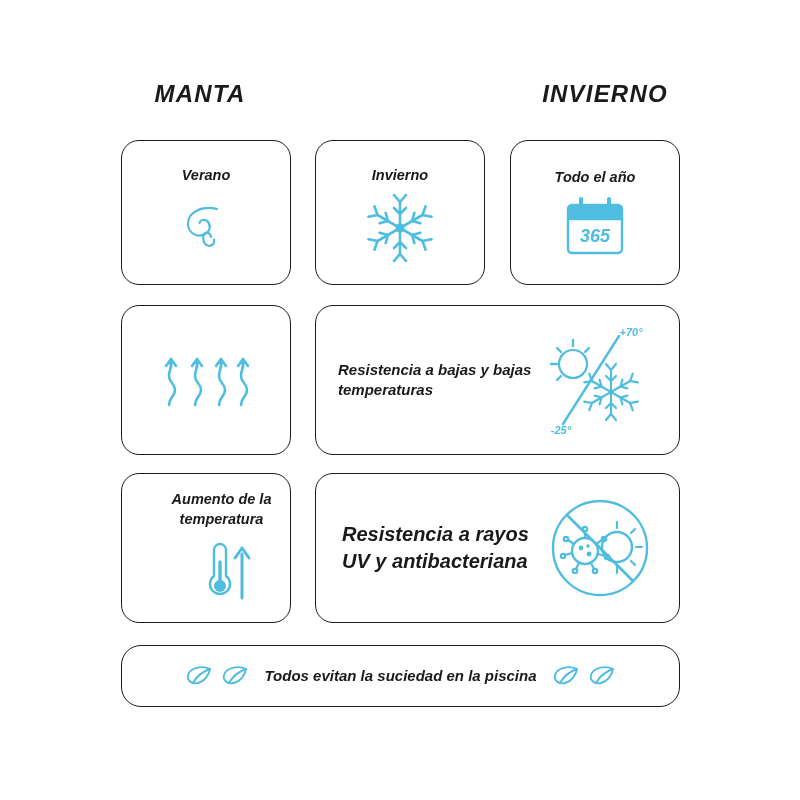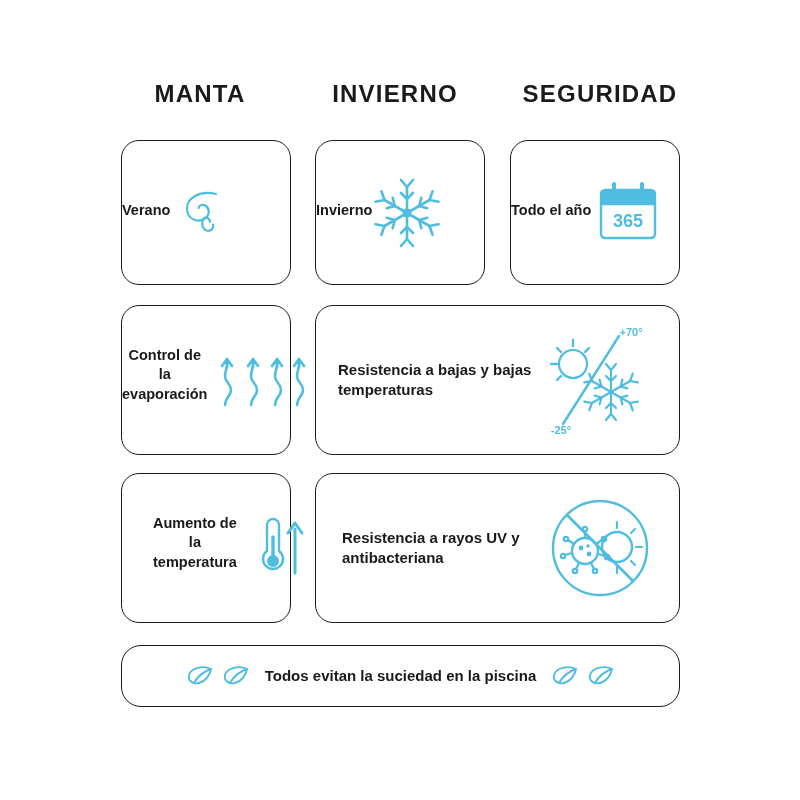--- a/index.html
+++ b/index.html
@@ -14,20 +14,21 @@
     color: #1a1a1a;
     position: relative;
     overflow: hidden;
   }
 
   .stage {
     position: absolute;
     left: 0; top: 0;
     width: 716px;
     height: 800px;
+    font-style: italic;
   }
 
   
   .headings {
     position: absolute;
     left: 110px;
     top: 80px;
     width: 590px;
     display: flex;
     justify-content: space-between;
@@ -46,22 +47,23 @@
   .h-seguridad { width: 200px; }
 
   
   .card {
     position: absolute;
     box-sizing: border-box;
     border: 1.6px solid #1a1a1a;
     border-radius: 18px;
     background: #ffffff;
     display: flex;
-    flex-direction: row;
+    flex-direction: column;
     align-items: center;
+    justify-content: center;
   }
   .card.row-wide {
     flex-direction: row;
     justify-content: space-around;
   }
   .card-label {
     font-size: 14.5px;
     font-weight: bold;
     text-align: center;
     line-height: 1.35;
@@ -85,42 +87,41 @@
   #card-resistencia-temp { left: 315px; top: 305px; width: 365px; height: 150px;
                            flex-direction: row; justify-content: space-between;
                            padding: 0 24px 0 22px; }
   #card-resistencia-temp .card-label { text-align: left; font-size: 15px; }
 
   
   #card-aumento { left: 121px; top: 473px; width: 170px; height: 150px; padding-left: 31px; }
   #card-resistencia-uv { left: 315px; top: 473px; width: 365px; height: 150px;
                          flex-direction: row; justify-content: space-between;
                          padding: 0 20px 0 26px; }
-  #card-resistencia-uv .card-label { text-align: left; font-size: 15px; }
+  #card-resistencia-uv .card-label { text-align: left; font-size: 20px; }
 
   
   #card-bottom {
     left: 121px; top: 645px; width: 559px; height: 62px;
     border-radius: 20px;
     flex-direction: row;
     justify-content: center;
     gap: 14px;
   }
   #card-bottom .card-label { font-size: 15px; }
   .leaf-pair { display: flex; align-items: center; gap: 6px; }
 </style>
 </head>
 <body>
 
 <div class="stage">
 
   <div class="headings">
     <div class="heading h-manta">MANTA</div>
     <div class="heading h-invierno">INVIERNO</div>
-    <div class="heading h-seguridad">SEGURIDAD</div>
   </div>
 
   <div class="card" id="card-verano">
     <div class="card-label">Verano</div>
     <span class="card-icon">
       <svg width="70" height="70" viewBox="0 0 70 70" fill="none" stroke="#4fbde0" stroke-width="2.2" stroke-linecap="round" stroke-linejoin="round">
         <path d="M46 16 C30 12 16 20 17 32 C18 41 27 45 34 41 C40 37.5 40 31 36 28 C33 25.7 29 27 28.5 30"></path>
         <path d="M40 44 C40 40 35 38 33 41.5 C31 45 32.5 51 36.5 52.5 C41 54 44 50 43 46.5"></path>
       </svg>
     </span>
@@ -160,21 +161,20 @@
         <path d="M10 24 H64"></path>
         <rect x="10" y="10" width="54" height="14" rx="4" fill="#4fbde0" stroke="none"></rect>
         <line x1="23" y1="4" x2="23" y2="14" stroke="#4fbde0" stroke-width="4"></line>
         <line x1="51" y1="4" x2="51" y2="14" stroke="#4fbde0" stroke-width="4"></line>
         <text x="37" y="47" text-anchor="middle" font-family="Liberation Sans, sans-serif" font-size="18" font-weight="bold" fill="#4fbde0" stroke="none">365</text>
       </svg>
     </span>
   </div>
 
   <div class="card" id="card-evaporacion">
-    <div class="card-label" style="margin-bottom:10px;">Control de la evaporación</div>
     <span class="card-icon">
       <svg width="110" height="62" viewBox="0 0 110 62" fill="none" stroke="#4fbde0" stroke-width="2.6" stroke-linecap="round" stroke-linejoin="round">
         <g>
           <path d="M18 56 C18 48 24 48 24 41 C24 34 18 34 18 27 C18 22 20 20 20 16"></path>
           <path d="M20 10 l-5 7 M20 10 l5 7 M20 10 v8"></path>
         </g>
         <g>
           <path d="M44 56 C44 48 50 48 50 41 C50 34 44 34 44 27 C44 22 46 20 46 16"></path>
           <path d="M46 10 l-5 7 M46 10 l5 7 M46 10 v8"></path>
         </g>

